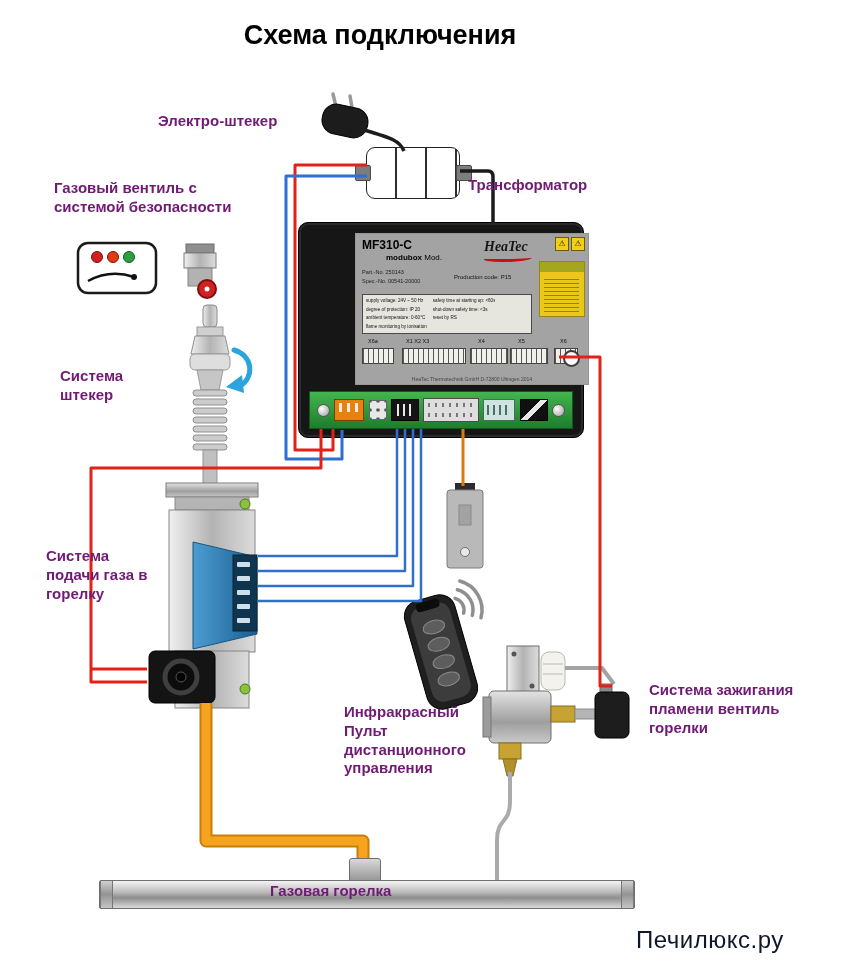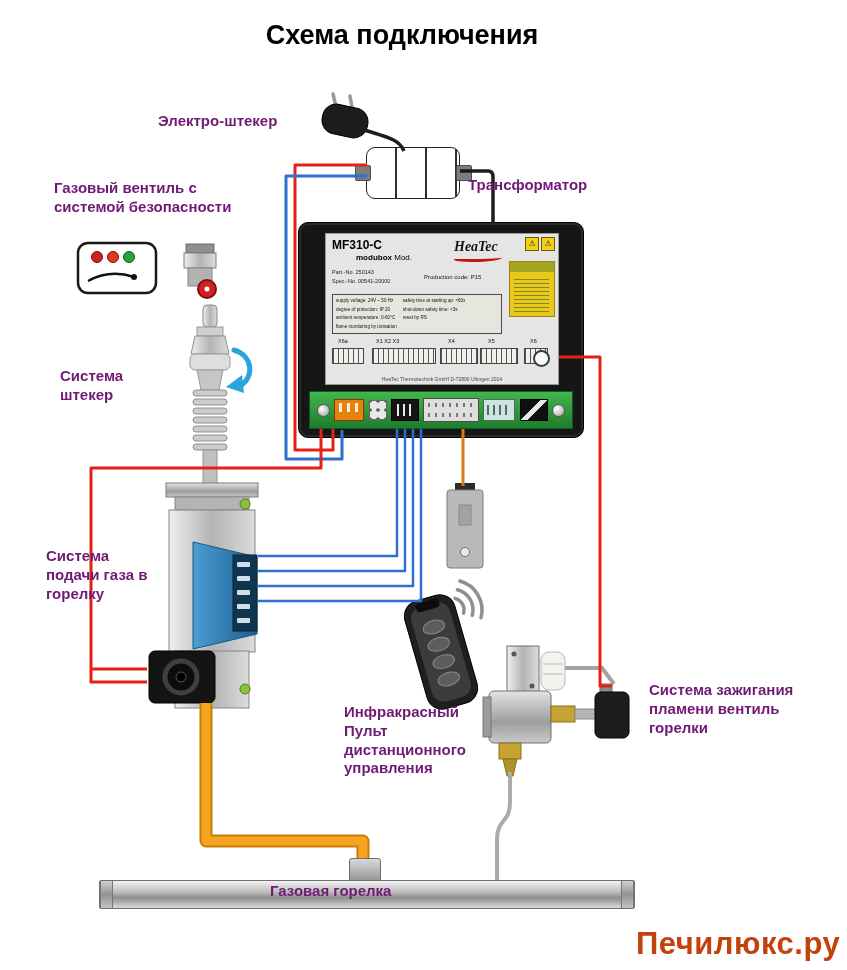--- a/index.html
+++ b/index.html
@@ -1,30 +1,30 @@
 <!DOCTYPE html>
 <html><head>
 <meta charset="utf-8">
 <style>
   html,body{margin:0;padding:0;background:#fff;}
   #stage{position:relative;width:847px;height:970px;background:#fff;overflow:hidden;
          font-family:"Liberation Sans",sans-serif;color:#000;}
   .label{position:absolute;font-weight:bold;font-size:15px;line-height:1.25;color:#701a75;}
   #title{position:absolute;top:20px;left:0;width:760px;text-align:center;
-         font-size:27px;font-weight:bold;margin-left:22px;}
-  #watermark{position:absolute;left:636px;top:926px;font-size:31px;font-weight:bold;
-         color:#c2410c;letter-spacing:.5px;}
+         font-size:27px;font-weight:bold;}
+  #watermark{position:absolute;left:636px;top:926px;font-size:24px;font-weight:normal;
+         color:#0f172a;letter-spacing:.5px;}
   svg{position:absolute;left:0;top:0;}
 
   
   #control-unit{position:absolute;left:298px;top:222px;width:284px;height:214px;
     background:#161616;border:1px solid #000;border-radius:10px;
     box-shadow:inset 0 0 0 2px #2a2a2a;}
-  #cu-panel{position:absolute;left:26px;top:10px;width:232px;height:150px;
-    background:#e5e5e5;border:1px solid #97978f;}
+  #cu-panel{position:absolute;left:56px;top:10px;width:232px;height:150px;
+    background:#a3a3a3;border:1px solid #97978f;}
   .cu-model{position:absolute;left:6px;top:5px;font-size:12px;font-weight:bold;line-height:1.1;}
   .cu-line2{position:absolute;left:6px;top:19px;font-size:8px;}
   .cu-line2 .b{font-weight:bold;margin-left:24px;}
   .cu-nums{position:absolute;left:6px;top:34px;font-size:5.5px;line-height:1.6;color:#222;}
   .cu-prod{position:absolute;left:98px;top:40px;font-size:6px;color:#111;}
   .cu-logo{position:absolute;left:128px;top:5px;font-family:"Liberation Serif",serif;
     font-style:italic;font-weight:bold;font-size:14px;color:#161616;}
   .cu-logo-swoosh{position:absolute;left:128px;top:21px;width:48px;height:4px;
     border-bottom:3px solid #c41212;border-radius:0 0 70% 40%;}
   .cu-warn{position:absolute;right:3px;top:3px;display:flex;gap:2px;}

